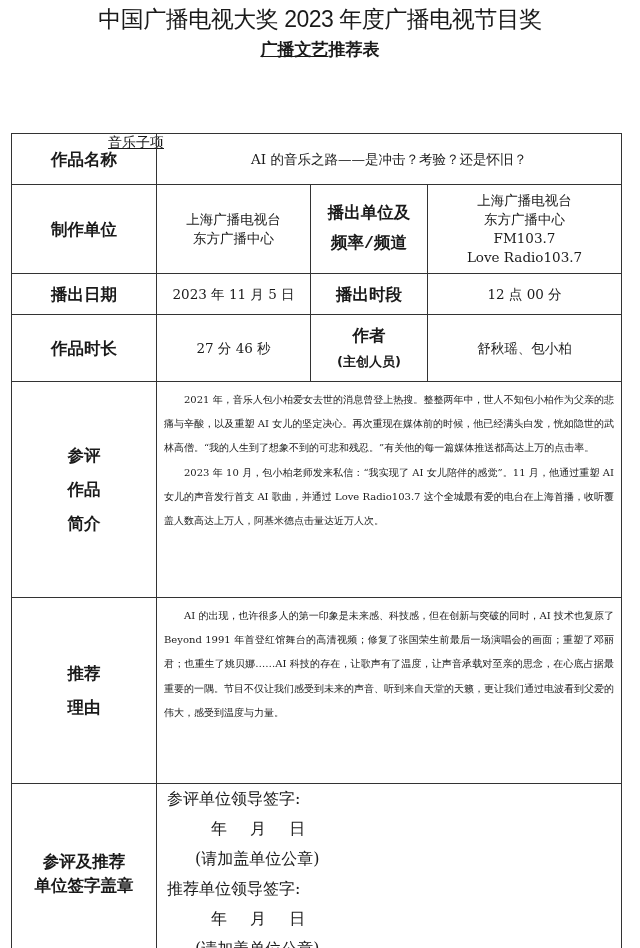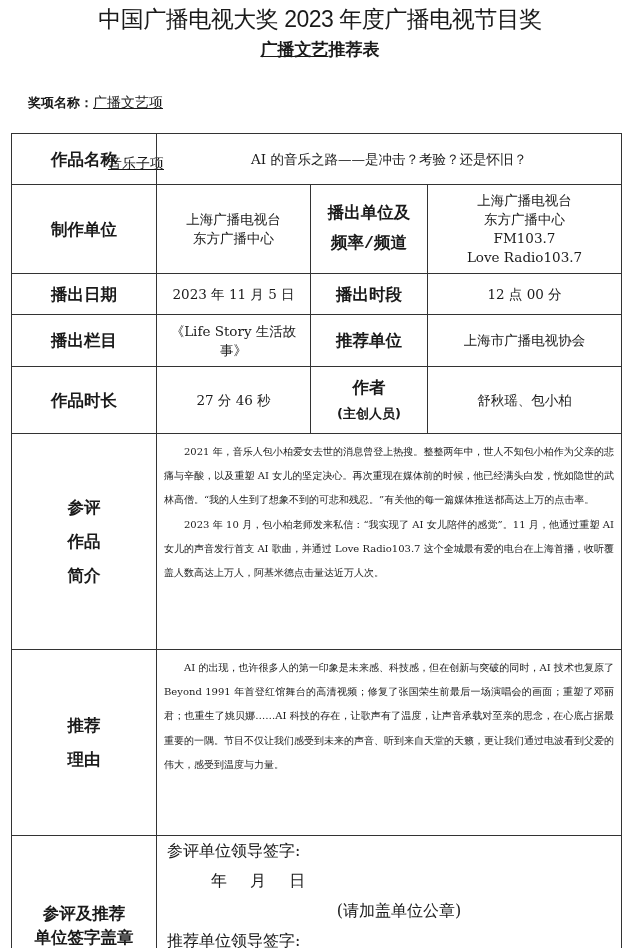--- a/index.html
+++ b/index.html
@@ -19,30 +19,29 @@
   td.h { font-family:"DejaVu Sans","Liberation Sans",sans-serif; font-weight:bold; font-size:16.5px; }
   td.h2 { font-family:Liberation Mono, monospace; font-weight:bold; font-size:16.5px; line-height:30px; }
   .small-b { font-size:13px; line-height:24px; }
   td.para { text-align:justify; vertical-align:top; padding:6px 7px 4px 7px; font-size:10px; line-height:24.2px; }
   td.para p { margin:0; text-indent:2em; }
   .vlabel { line-height:34px; }
   .sign { display:flex; justify-content:space-between; padding:0 14px 0 6px; font-size:16px;flex-direction:column; }
   .sign .col { text-align:left; }
   .sign .col div { line-height:30px; }
   .sign .ymd { padding-left:44px; word-spacing:18px; }
-  .sign .seal { padding-left:28px;text-align:center; }
+  .sign .seal { padding-left:28px; }
 </style>
 </head>
 <body>
 
 <div class="title">中国广播电视大奖 2023 年度广播电视节目奖</div>
 <div class="subtitle"><span class="u">广播文艺</span><span>推荐表</span></div>
 
 <div class="award">
-  <div><span class="lbl">奖项名称：</span><span class="val">广播文艺项</span></div>
   <div class="line2"><span class="val">音乐子项</span></div>
 </div>
 
 <table>
   <colgroup>
       <col style="width:145px">
       <col style="width:154px">
       <col style="width:117px">
       <col style="width:194px">
     </colgroup>
@@ -66,26 +65,20 @@
       <div>东方广播中心</div>
       <div>FM103.7</div>
       <div>Love Radio103.7</div>
     </td>
   </tr>
   <tr style="height:41px">
     <td class="h">播出日期</td>
     <td>2023 年 11 月 5 日</td>
     <td class="h">播出时段</td>
     <td>12 点 00 分</td>
-  </tr>
-  <tr style="height:52px">
-    <td class="h">播出栏目</td>
-    <td>《Life Story 生活故事》</td>
-    <td class="h">推荐单位</td>
-    <td>上海市广播电视协会</td>
   </tr>
   <tr style="height:67px">
     <td class="h">作品时长</td>
     <td>27 分 46 秒</td>
     <td class="h">
       <div style="line-height:28px">作者</div>
       <div class="small-b">(主创人员)</div>
     </td>
     <td>舒秋瑶、包小柏</td>
   </tr>

